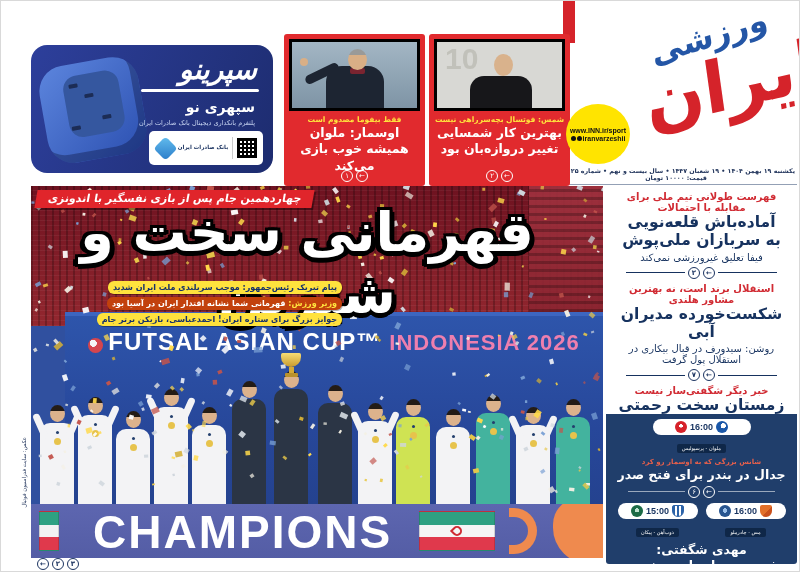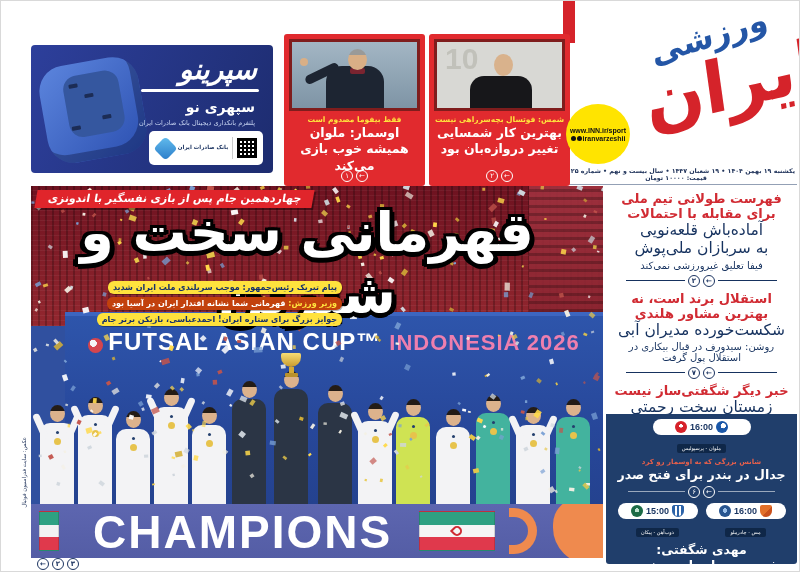--- a/index.html
+++ b/index.html
@@ -11,37 +11,37 @@
   .m-title-blue { position:absolute; left:648px; top:16px; font-size:32px; font-weight:bold; color:#2456a6; transform:rotate(-17deg) skewX(-6deg); direction:rtl; }
   .m-title-red  { position:absolute; left:642px; top:48px; font-size:70px; font-weight:bold; color:#d5232a; transform:rotate(-13deg) skewX(-5deg); direction:rtl; line-height:1; }
   .m-tab { position:absolute; left:562px; top:0; width:12px; height:42px; background:#d5232a; }
   .m-badge { position:absolute; left:565px; top:103px; width:64px; height:60px; border-radius:50%; background:#ffe400; display:flex; flex-direction:column; align-items:center; justify-content:center; gap:1px; z-index:3; }
   .m-badge .u { font-size:7px; font-weight:bold; color:#111; font-family:"Liberation Sans",sans-serif; }
   .m-badge .h { font-size:7px; font-weight:bold; color:#111; display:flex; align-items:center; gap:1px; font-family:"Liberation Sans",sans-serif; }
   .dot { width:5px; height:5px; border-radius:50%; background:#111; display:inline-block; }
   .m-dateline { position:absolute; left:554px; top:166px; width:242px; font-size:6.3px; color:#22355c; direction:rtl; text-align:center; border-bottom:1px solid #93a0b5; padding-bottom:3px; font-weight:bold; }
 
   
-  .ad { position:absolute; left:30px; top:44px; width:242px; height:128px; border-radius:4px; background:linear-gradient(115deg,#2d3f9b,#1d2c6f); overflow:hidden; direction:rtl; }
+  .ad { position:absolute; left:30px; top:44px; width:242px; height:128px; border-radius:16px; background:linear-gradient(115deg,#2d3f9b,#1d2c6f); overflow:hidden; direction:rtl; }
   .ad-ring { position:absolute; left:12px; top:16px; width:100px; height:98px; border-radius:26px; background:linear-gradient(140deg,#5c85dd,#2b4fb0); transform:rotate(-10deg); box-shadow:inset -7px -9px 0 rgba(0,0,30,.3); }
   .ad-hole { position:absolute; left:24px; top:12px; width:56px; height:62px; border-radius:14px; background:#35579f; }
   .desk { position:absolute; width:9px; height:4px; background:#1c2c55; border-radius:1px; }
   .ad-script { position:absolute; right:16px; top:8px; font-size:28px; font-weight:bold; font-style:italic; color:#fff; }
   .ad-swash { position:absolute; right:14px; top:44px; width:118px; height:3px; background:#fff; border-radius:2px; }
   .ad-brand { position:absolute; right:18px; top:54px; font-size:14px; font-weight:bold; color:#fff; }
   .ad-tagline { position:absolute; right:18px; top:74px; font-size:6.5px; color:#c8d5f2; }
   .ad-card { position:absolute; left:118px; right:10px; bottom:8px; height:34px; background:#fff; border-radius:5px; display:flex; align-items:center; justify-content:space-between; padding:3px 6px; direction:ltr; }
   .ad-diamond { width:17px; height:17px; border-radius:4px; background:linear-gradient(135deg,#63bdee,#2a7cc9); transform:rotate(45deg); margin-left:2px; }
   .ad-bank { font-size:5.5px; font-weight:bold; color:#1c3461; direction:rtl; text-align:center; line-height:1.4; }
   .ad-sep { width:1px; height:22px; background:#ccc; }
   .ad-qr { width:20px; height:20px; background-image:repeating-linear-gradient(0deg,#000 0 2px,transparent 2px 4px),repeating-linear-gradient(90deg,#000 0 2px,#fff 2px 4px); border:1px solid #000; }
 
   
   .card { position:absolute; top:33px; width:141px; height:152px; background:#e12a2e; border-radius:3px; padding:5px 5px 4px; direction:rtl; text-align:center; }
-  .card-photo { height:72px; border:3px solid #7f1d1d; position:relative; overflow:hidden; }
+  .card-photo { height:72px; border:3px solid #000000; position:relative; overflow:hidden; }
   .c1 { background:linear-gradient(180deg,#a3b6c4,#7e94a5); }
   .c2 { background:#d8d8d4; }
   .card-kicker { margin-top:4px; color:#ffe23d; font-size:7.5px; font-weight:bold; }
   .card-headline { color:#fff; font-weight:bold; font-size:12.5px; line-height:1.3; margin-top:1px; }
   .card-foot { position:absolute; bottom:4px; left:0; right:0; display:flex; justify-content:center; gap:3px; }
   .wc { width:12px; height:12px; border:1px solid #fff; border-radius:50%; color:#fff; font-size:7px; display:flex; align-items:center; justify-content:center; }
   .coach-torso { position:absolute; left:34px; bottom:-8px; width:58px; height:50px; background:#1d2532; border-radius:16px 16px 0 0; }
   .coach-head { position:absolute; left:56px; bottom:38px; width:19px; height:21px; border-radius:50%; background:linear-gradient(#9a9a98 30%,#d9af86 30%); }
   .coach-arm { position:absolute; left:12px; bottom:30px; width:36px; height:9px; background:#1d2532; border-radius:5px; transform:rotate(-26deg); }
   .coach-hand { position:absolute; left:8px; bottom:42px; width:8px; height:8px; border-radius:50%; background:#d9af86; }
@@ -97,22 +97,22 @@
   .o-arc { position:absolute; left:478px; top:4px; width:28px; height:46px; border:9px solid #ef8a4e; border-left:none; border-radius:0 26px 26px 0; }
   .o-blob { position:absolute; right:-16px; top:-6px; width:66px; height:66px; background:#ef8a4e; border-radius:40% 10% 10% 55%; }
 
   .credit { position:absolute; left:20px; top:556px; width:120px; font-size:5.5px; color:#22355c; transform:rotate(-90deg); transform-origin:left top; direction:rtl; }
   .pgrow { position:absolute; left:36px; top:557px; display:flex; gap:3px; }
   .nc { width:12px; height:12px; border:1px solid #1c3461; border-radius:50%; color:#1c3461; font-size:7px; font-weight:bold; display:flex; align-items:center; justify-content:center; background:#fff; }
 
   
   .sidebar { position:absolute; left:605px; top:185px; width:191px; height:378px; background:#fff; direction:rtl; text-align:center; }
   .sb-white { padding:5px 6px 0; }
-  .sb-kicker { color:#d12b33; font-size:13px; font-weight:bold; }
-  .sb-h { color:#16325f; font-size:15.5px; font-weight:normal; line-height:1.18; }
+  .sb-kicker { color:#d12b33; font-size:10px; font-weight:bold; }
+  .sb-h { color:#16325f; font-size:15.5px; font-weight:bold; line-height:1.18; }
   .sb-sub { color:#16325f; font-size:10px; margin-top:2px; }
   .sb-div { display:flex; align-items:center; justify-content:center; gap:3px; margin:4px 14px; position:relative; }
   .sb-div::before,.sb-div::after { content:""; flex:1; border-top:1px solid #16325f; }
   .sb-navy { position:absolute; left:0; right:0; top:228px; bottom:0; background:#203e6b; border-radius:0 0 3px 3px; padding-top:5px; color:#fff; }
   .pill { height:16px; border-radius:8px; background:#fff; display:flex; align-items:center; justify-content:center; gap:3px; padding:0 3px; direction:ltr; margin:0 auto; }
   .pill .time { color:#16325f; font-weight:bold; font-size:9px; font-family:"Liberation Sans",sans-serif; }
   .lg { width:12px; height:12px; border-radius:50%; }
   .lg-pers { background:radial-gradient(circle at 50% 40%, #fff 18%, #d6222a 20%); }
   .lg-malavan { background:radial-gradient(circle at 60% 40%, #fff 25%, #1a57a8 27%); }
   .lg-blue { background:radial-gradient(circle at 50% 45%, #9cc0e8 25%, #27548f 27%); }

